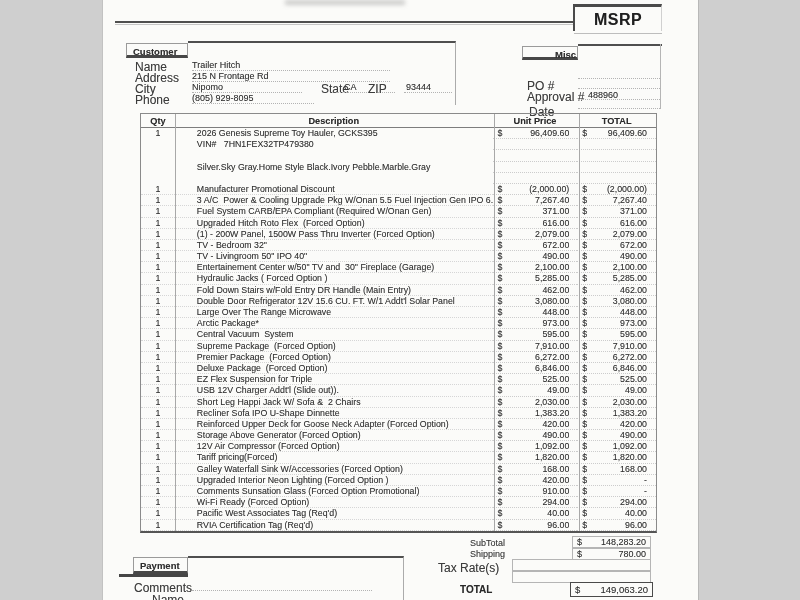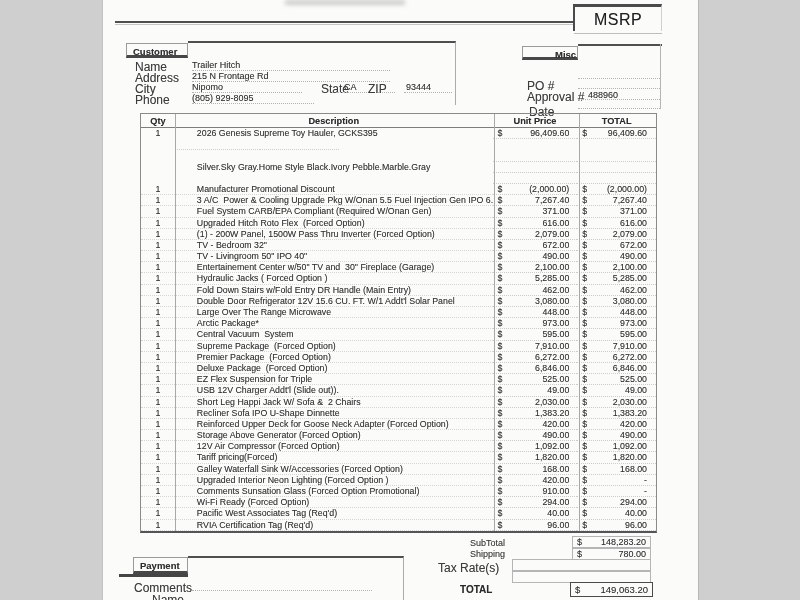--- a/index.html
+++ b/index.html
@@ -34,21 +34,21 @@
   .c.tot{width:79px;display:flex;justify-content:space-between;padding:0 9px 0 5px;}
   .trow .unit,.trow .tot{border-bottom:1px dotted #ccc;}
   .trow.sep .qty,.trow.sep .desc{border-bottom:1px dotted #d6d6d6;}
   
   .sumcell{position:absolute;border:1px solid #b5b5b5;box-sizing:border-box;
            display:flex;justify-content:space-between;align-items:center;
            font-size:9px;color:#333;padding:0 4px;}
   .rlabel{position:absolute;font-size:9px;color:#3c3c3c;white-space:nowrap;}
   .msrp{position:absolute;left:573px;top:4px;width:89px;height:27px;box-sizing:border-box;
         border-top:3px solid #4a4a4a;border-left:2px solid #4a4a4a;border-right:1px solid #d0d0d0;
-        font-weight:normal;font-size:16px;letter-spacing:0.5px;color:#1f1f1f;
+        font-weight:bold;font-size:16px;letter-spacing:0.5px;color:#1f1f1f;
         text-align:center;padding-top:4px;}
   .smudge{position:absolute;left:285px;top:0;width:120px;height:5px;
           background:rgba(120,120,120,0.35);filter:blur(2px);}
 </style>
 </head>
 <body>
 
 <div class="screen">
   <div class="page"></div>
 
@@ -110,20 +110,21 @@
           <span>$</span>
           <span>96,409.60</span>
         </div>
         <div class="c tot">
           <span>$</span>
           <span>96,409.60</span>
         </div>
       </div>
       <div class="trow">
         <div class="c qty"></div>
+        <div class="c desc">VIN#   7HN1FEX32TP479380</div>
         <div class="c unit"></div>
         <div class="c tot"></div>
       </div>
       <div class="trow">
         <div class="c qty"></div>
           <div class="c desc"></div>
           <div class="c unit"></div>
           <div class="c tot"></div>
       </div>
       <div class="trow">

